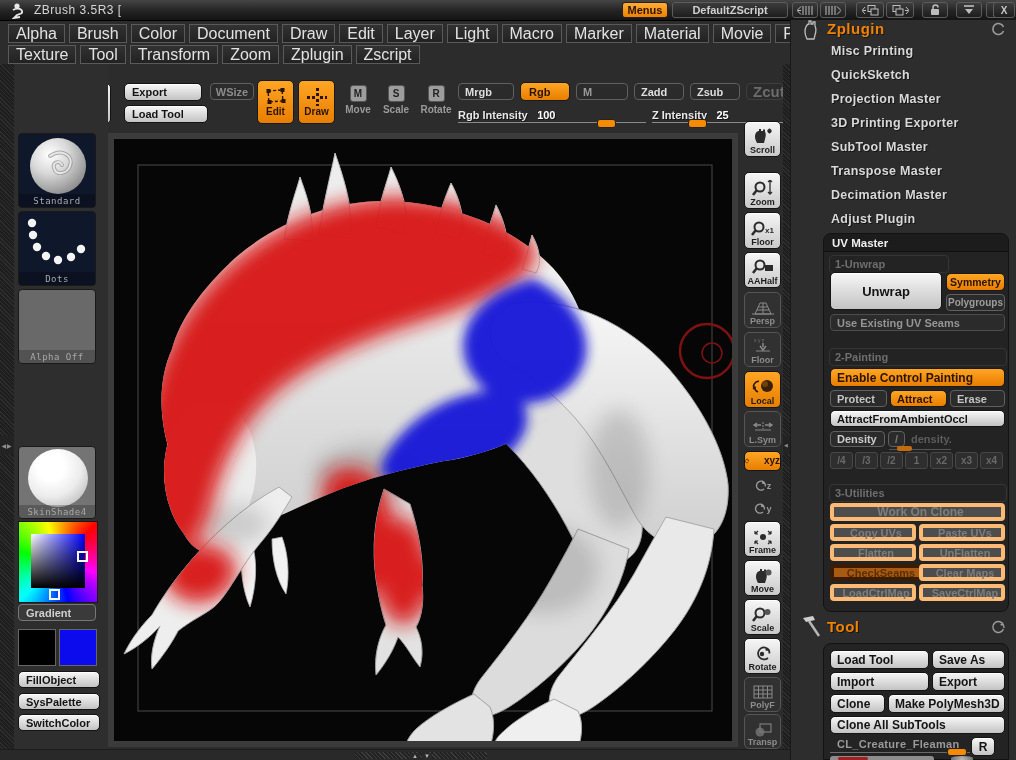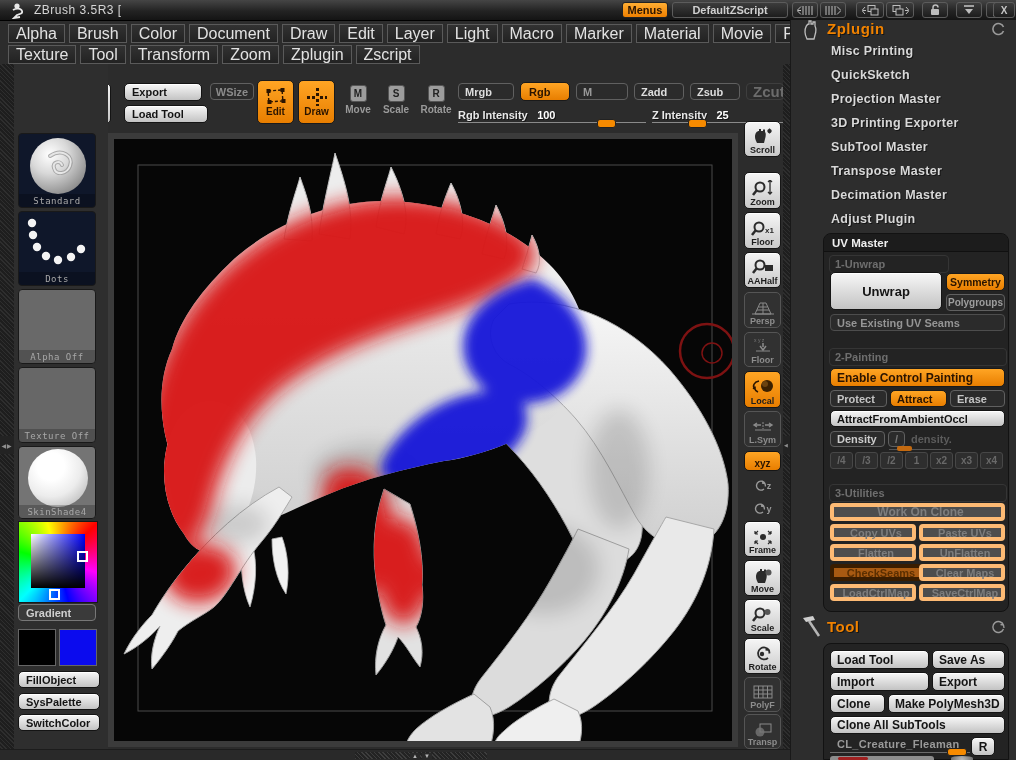--- a/index.html
+++ b/index.html
@@ -298,23 +298,20 @@
         <circle cx="27" cy="44" r="4.2"></circle>
             <circle cx="39" cy="48" r="4.2"></circle>
             <circle cx="52" cy="45" r="4.2"></circle>
             <circle cx="62" cy="37" r="4.2"></circle>
           </g>
       </svg>
       <div class="lbl">Dots</div>
     </div>
     <div class="tile" style="top:225px;height:75px;background:#696969">
       <div class="lbl">Alpha Off</div>
-    </div>
-    <div class="tile" style="top:303px;height:76px;background:#676767">
-      <div class="lbl">Texture Off</div>
     </div>
     <div class="tile" style="top:382px;height:73px;background:#747474">
       <div class="sphere" style="position:absolute;left:9px;top:2px;width:60px;height:58px;background:radial-gradient(circle at 38% 30%,#ffffff 25%,#ececec 55%,#bdbdbd 85%,#9a9a9a)"></div>
       <div class="lbl">SkinShade4</div>
     </div>
     <div id="colorpicker">
       <div id="cp-inner"></div>
       <div class="cp-marker" style="right:9px;top:29px"></div>
       <div class="cp-marker" style="left:30px;bottom:2px"></div>
     </div>
@@ -487,21 +484,21 @@
   <div class="ab cbtn dark" style="top:411px;height:36px">
     <span class="cico">
         <svg width="24" height="14" viewBox="0 0 24 14">
           <path d="M10,4 L4,4 M6,2 L3,4 L6,6 M14,4 L20,4 M18,2 L21,4 L18,6" stroke="#8a8a8a" stroke-width="1.4" fill="none"></path>
           <path d="M12,1 v7" stroke="#8a8a8a" stroke-dasharray="2 1"></path>
           <path d="M4,9 h16" stroke="#8a8a8a"></path>
         </svg>
       </span>
     <span class="clbl">L.Sym</span>
   </div>
-  <div class="ab cbtn orange cen" style="top:451px;height:20px;flex-direction:column;gap:15px">
+  <div class="ab cbtn orange cen" style="top:451px;height:20px;flex-direction:row;gap:15px">
     <svg width="9" height="10" viewBox="0 0 9 10">
         <path d="M7,8 A4,4 0 1 1 8,3 M8,3 l-2.5,-0.5 M8,3 l0.5,2.5" stroke="#2a1400" stroke-width="1.4" fill="none"></path>
       </svg>
     <span style="font-size:10px;font-weight:bold;color:#2a1400">xyz</span>
   </div>
   <div class="ab" style="left:748px;top:477px;width:30px;height:18px;display:flex;align-items:center;justify-content:center;gap:1px">
     <svg width="11" height="12" viewBox="0 0 11 12">
         <path d="M9,9 A4.5,4.5 0 1 1 10,3.5 M10,3.5 l-3,-0.5 M10,3.5 l0.5,3" stroke="#9a9a9a" stroke-width="1.4" fill="none"></path>
       </svg>
     <span style="font-size:9px;font-weight:bold;color:#9a9a9a">z</span>

